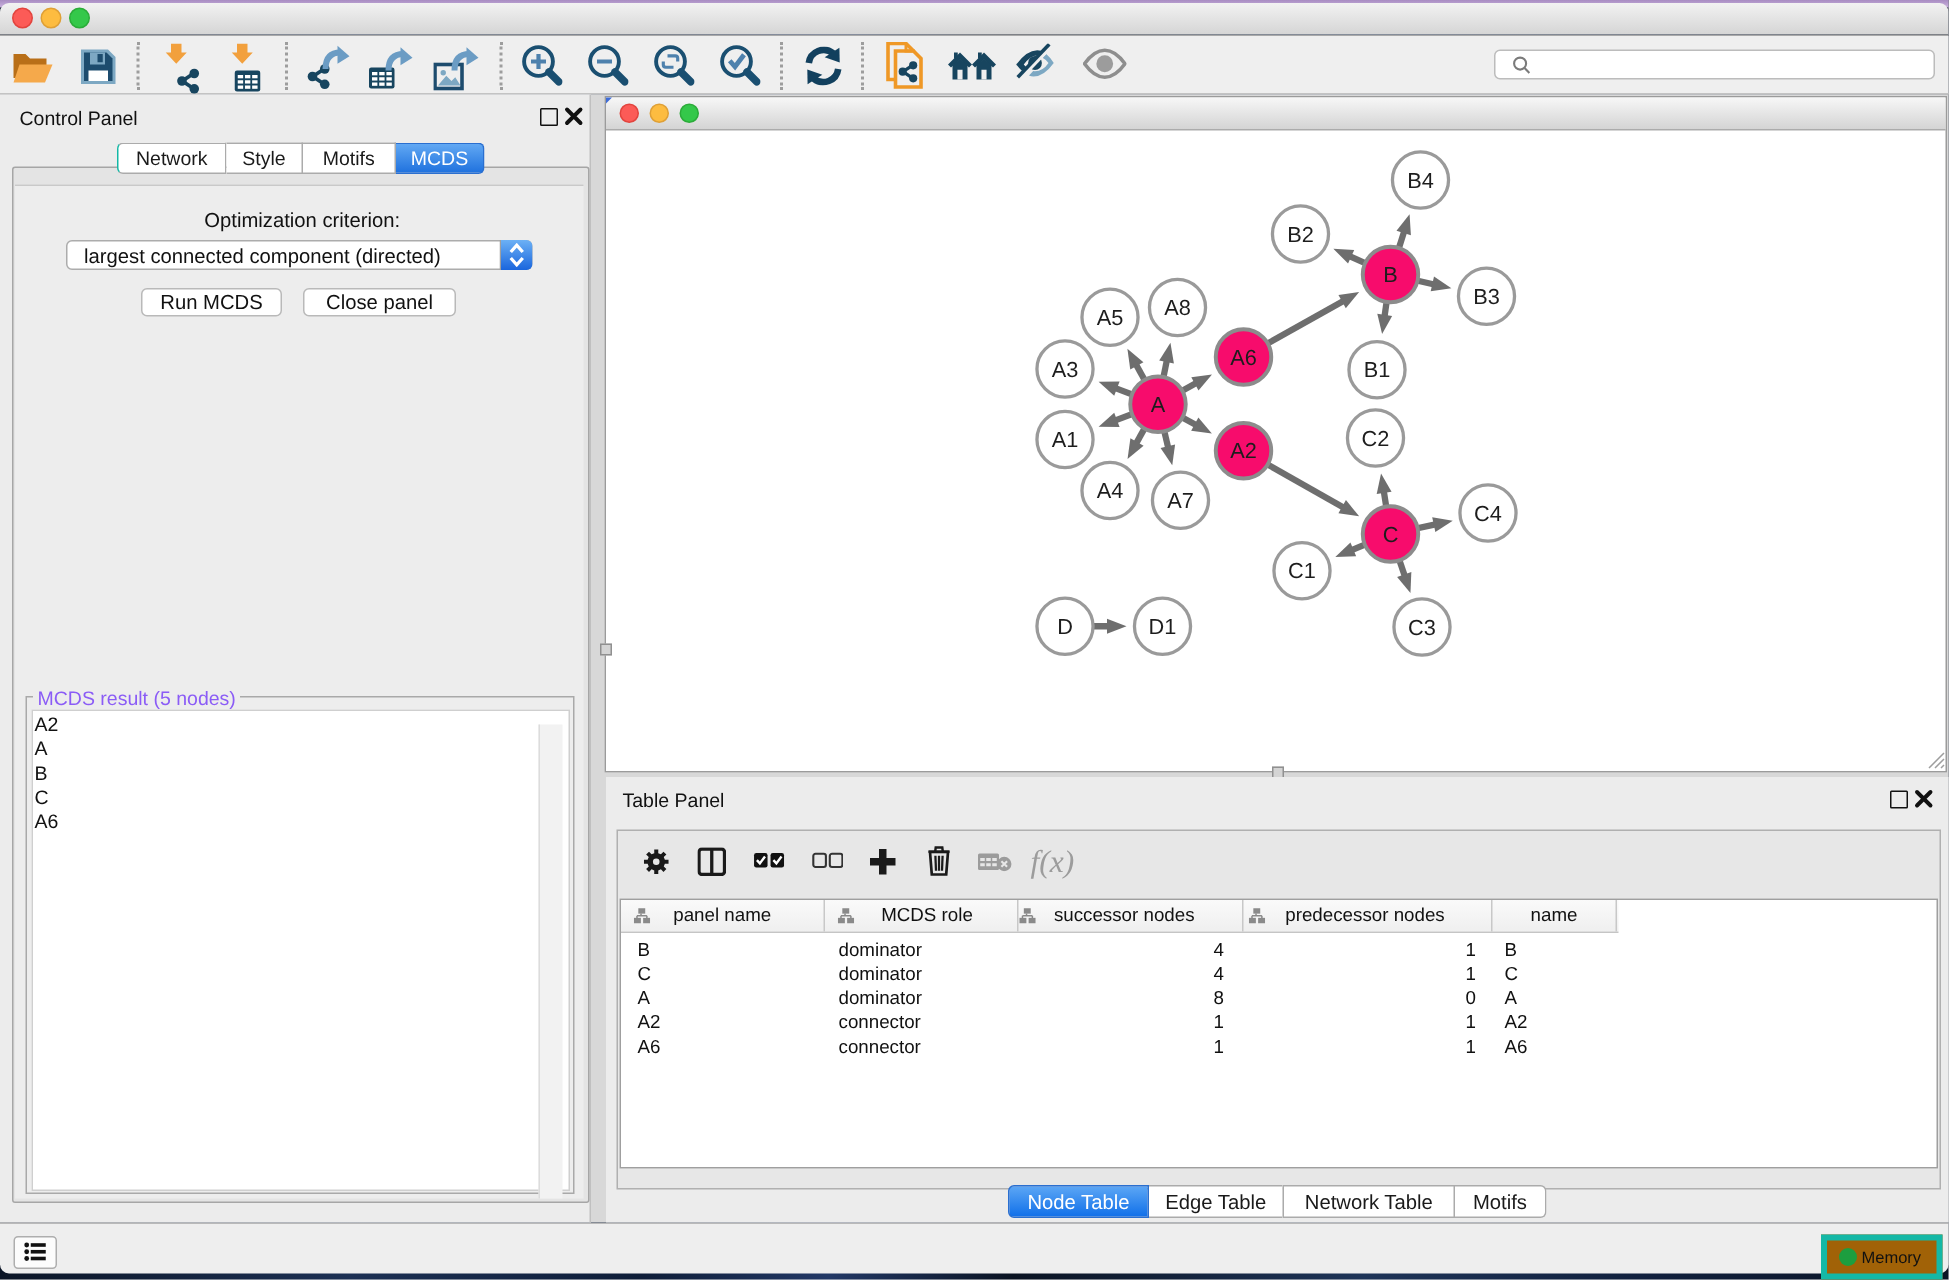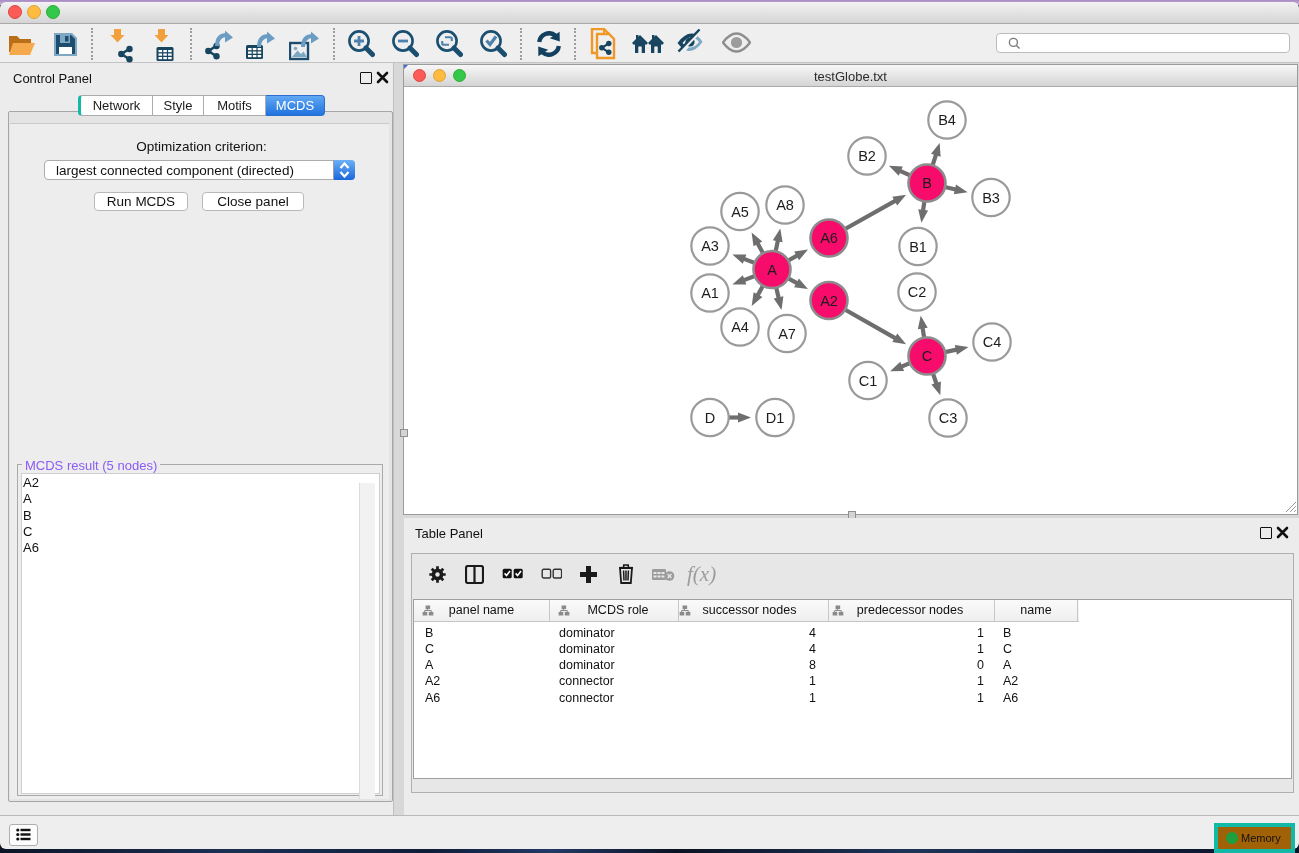--- a/index.html
+++ b/index.html
@@ -17,21 +17,21 @@
 #searchbox{left:996px;top:9px;width:292px;height:18px;background:#fff;border:1px solid #bcbcbc;border-radius:4px}
 #mainbg{left:0;top:63px;width:1299px;height:752px;background:#d8d8d8}
 #cpanel{left:0;top:63px;width:393px;height:752px;background:#ececec;border-right:1px solid #c0c0c0}
 #cp-title{left:13px;top:8px;font-size:13px;color:#111}
 .flt{position:absolute;width:10px;height:10px;border:1.6px solid #111;border-radius:1px}
 #cp-box{left:8px;top:48px;width:383px;height:689px;background:#e4e4e4;border:1px solid #a6a6a6;border-radius:2px}
 #cp-inner{left:1px;top:11px;width:379px;height:675px;background:#ededed;border-top:1px solid #c9c9c9}
 .tabrow{position:absolute;display:flex;z-index:5}
 .tab{height:18px;line-height:18px;font-size:13px;text-align:center;color:#1a1a1a;
  background:#ffffff;border-top:1px solid #ababab;border-bottom:1px solid #ababab;border-right:1px solid #ababab;padding-top:1px}
-.tab.first{border-left:3px solid #14b8a6;border-radius:4px 0 0 4px}
+.tab.first{border-left:1px solid #14b8a6;border-radius:4px 0 0 4px}
 .tab.last{border-radius:0 4px 4px 0}
 .tab.sel{background:linear-gradient(#61a8f3,#2072de);color:#fff;border-color:#2a6fd0}
 #optlabel{left:0;top:15px;width:383px;text-align:center;font-size:13.5px;color:#111}
 #dropdown{left:34px;top:36px;width:309px;height:18px;background:#fff;border:1px solid #acacac;border-radius:4px}
 #ddtext{left:11px;top:2px;font-size:13.5px;color:#111;white-space:nowrap}
 #ddbtn{right:-1px;top:-1px;width:21px;height:20px;border-radius:0 4px 4px 0;
  background:linear-gradient(#6cb1f5,#1a66dd);border-left:1px solid #9f9f9f}
 .btn{position:absolute;height:17px;line-height:17px;background:#fff;border:1px solid #b9b9b9;border-radius:4px;
  font-size:13.5px;color:#111;text-align:center}
 #grpbox{left:7px;top:340px;width:364px;height:330px;border:1px solid #a9a9a9}
@@ -255,21 +255,20 @@
      </div>
    </div>
   </div>
  </div>
 </div>
 <div class="abs" id="netwin">
  <div class="abs" id="nettitle">
   <div class="tl" style="left:9px;top:4px;width:11px;height:11px;background:#fc5b57;border:1px solid #e2443e"></div>
   <div class="tl" style="left:29px;top:4px;width:11px;height:11px;background:#fdbc40;border:1px solid #dfa036"></div>
   <div class="tl" style="left:49px;top:4px;width:11px;height:11px;background:#34c84a;border:1px solid #2bac39"></div>
-  <div class="abs" id="nettext">testGlobe.txt</div>
  </div>
 
 <svg class="abs" style="left:881px;top:436px" width="12" height="12" viewBox="0 0 12 12">
       <path d="M11 1 L1 11 M11 5 L5 11 M11 9 L9 11" stroke="#9e9e9e" stroke-width="1"></path>
     </svg>
 <div class="abs" style="left:-4px;top:364px;width:6px;height:6px;background:#d4d4d4;border:1px solid #909090"></div>
 <div class="abs" style="left:444px;top:446px;width:6px;height:6px;background:#d4d4d4;border:1px solid #909090"></div>
 <div class="abs" style="left:0;top:0;width:0;height:0;border-left:4px solid #3e6cd8;border-bottom:4px solid transparent"></div>
 
 </div>
@@ -471,20 +470,26 @@
 <div class="td" style="left:145px;top:73.4px">connector</div>
 <div class="td" style="left:257px;top:73.4px;width:145px;text-align:right">1</div>
 <div class="td" style="left:415px;top:73.4px;width:155px;text-align:right">1</div>
 <div class="td" style="left:589px;top:73.4px">A2</div>
 <div class="td" style="left:11px;top:89.7px">A6</div>
 <div class="td" style="left:145px;top:89.7px">connector</div>
 <div class="td" style="left:257px;top:89.7px;width:145px;text-align:right">1</div>
 <div class="td" style="left:415px;top:89.7px;width:155px;text-align:right">1</div>
 <div class="td" style="left:589px;top:89.7px">A6</div>
  </div>
+ <div id="btabs">
+  <div class="btab" style="width:92px;background:linear-gradient(#5ba6f5,#1170e9);color:#fff;border:1px solid #2a6fd0;border-radius:4px 0 0 4px;text-align:center">Node Table</div>
+  <div class="btab" style="width:89px;background:#fff;color:#1a1a1a;border-top:1px solid #ababab;border-bottom:1px solid #ababab;text-align:center">Edge Table</div>
+  <div class="btab" style="width:113px;background:#fff;color:#1a1a1a;border:1px solid #ababab;text-align:center">Network Table</div>
+  <div class="btab" style="width:60px;background:#fff;color:#1a1a1a;border-top:1px solid #ababab;border-right:1px solid #ababab;border-bottom:1px solid #ababab;border-radius:0 4px 4px 0;text-align:center">Motifs</div>
+ </div>
 </div>
 <div class="abs" id="statusbar">
  <div class="abs" id="lstbtn">
       <svg class="abs" style="left:6px;top:3px" width="15" height="13" viewBox="0 0 15 13">
         <g fill="#111">
           <circle cx="1.8" cy="2" r="1.6"></circle>
           <circle cx="1.8" cy="6.5" r="1.6"></circle>
           <circle cx="1.8" cy="11" r="1.6"></circle>
 <rect x="4.5" y="0.8" width="10" height="2.4"></rect>
           <rect x="4.5" y="5.3" width="10" height="2.4"></rect>

